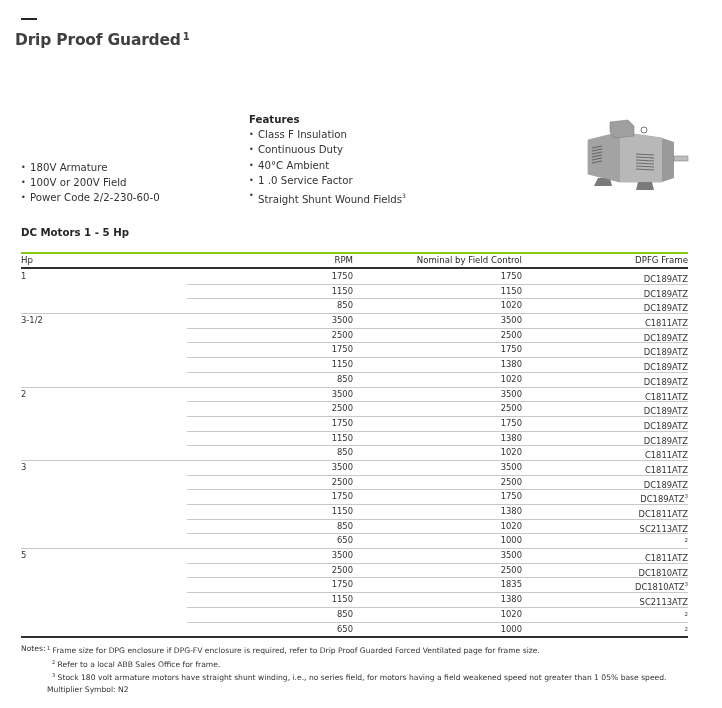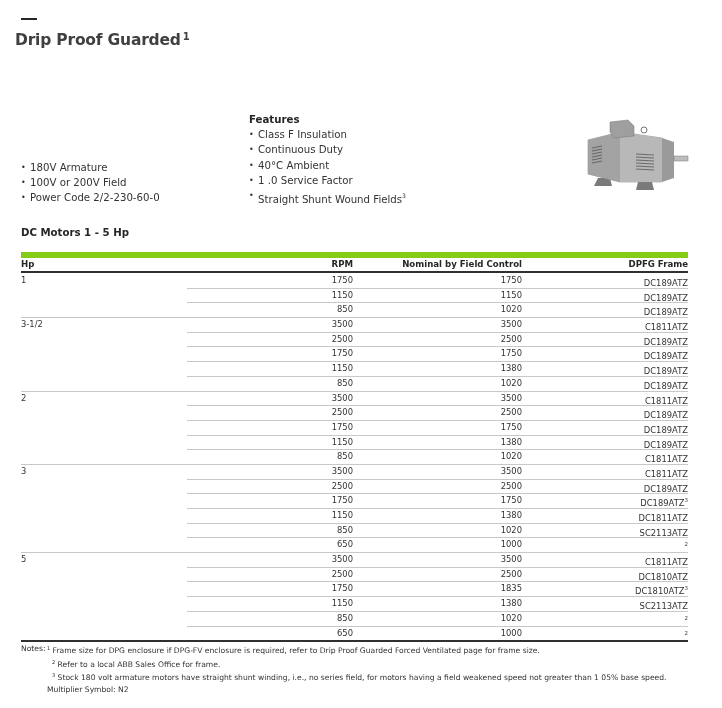--- a/index.html
+++ b/index.html
@@ -17,21 +17,21 @@
   .li { position: relative; padding-left: 9px; white-space: nowrap; }
   .li::before { content: "\2022"; position: absolute; left: 0; top: 0; font-size: 8px; }
   .li .cont { display: block; }
   .li sup { font-size: 6px; vertical-align: 5px; }
 
   .motor { position: absolute; left: 580px; top: 118px; width: 112px; height: 74px; }
 
   .section { position: absolute; left: 21px; top: 227px; font-size: 10.2px; font-weight: bold; color: #262626; white-space: nowrap; }
 
   .tbl { position: absolute; left: 21px; top: 252px; width: 667px; }
-  .thead { position: relative; height: 13px; border-top: 6px solid #84cc16; border-bottom: 2px solid #303030; font-size: 8.6px; font-weight: bold; color: #262626; }
+  .thead { position: relative; height: 13px; border-top: 2px solid #84cc16; border-bottom: 2px solid #303030; font-size: 8.6px; font-weight: normal; color: #262626; }
   .thead span, .row span { position: absolute; top: 0; line-height: 13px; white-space: nowrap; }
   .c-hp { left: 0; }
   .c-rpm { right: 335px; text-align: right; }
   .c-nom { right: 166px; text-align: right; }
   .c-frame { right: 0; text-align: right; }
   .thead .c-hp { left: 0; }
   .row { position: relative; height: 14.7px; font-size: 8.4px; color: #333; }
   .row span { line-height: 14.7px; }
   .row.div::before { content: ""; position: absolute; left: 166px; right: 0; top: 0; height: 1px; background: #c8c8c8; }
   .row.grp::before { content: ""; position: absolute; left: 0; right: 0; top: 0; height: 1px; background: #c8c8c8; }

